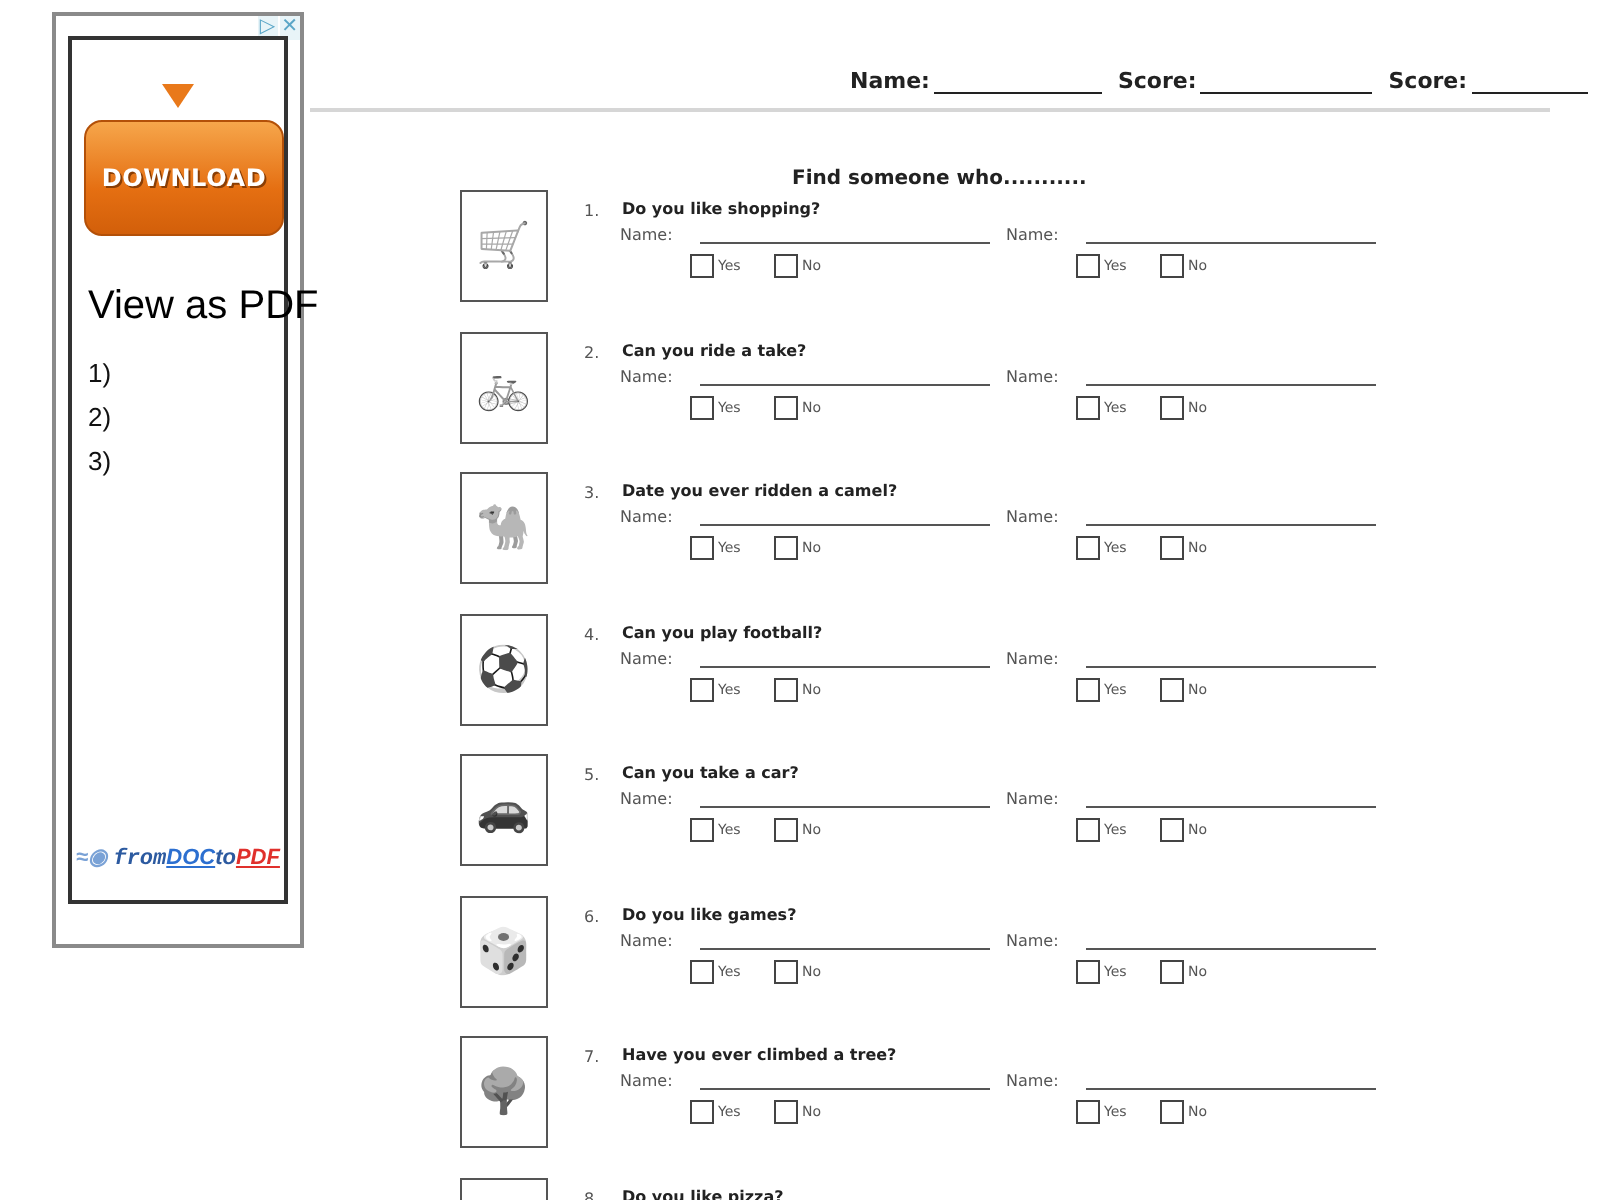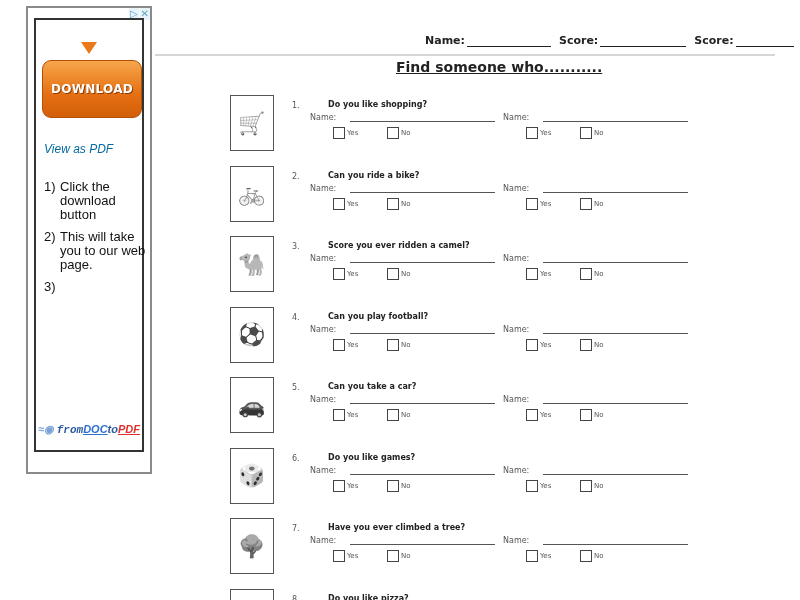--- a/index.html
+++ b/index.html
@@ -29,21 +29,21 @@
   .dl-btn {
     position:absolute; left:6px; top:40px; width:100px; height:58px;
     border-radius:9px; background:linear-gradient(#f6a64b, #e56f12 60%, #d25f0a);
     border:1px solid #b35008; box-sizing:border-box;
     display:flex; align-items:center; justify-content:center;
     color:#fff; font-family:"DejaVu Sans", sans-serif; font-weight:bold; font-size:12px;
     text-shadow:1px 1px 0 #8a3e05; letter-spacing:0.3px; cursor:pointer;
   }
   .ad-title {
     position:absolute; left:8px; top:122px; font-family:"Liberation Sans", sans-serif;
-    font-size:12px; color:#0369a1; white-space:nowrap;font-style:italic;
+    font-size:20px; color:#000000; white-space:nowrap;
   }
   .ad-steps {
     position:absolute; left:8px; top:160px; width:104px; margin:0; padding:0; list-style:none;
     font-family:"Liberation Sans", sans-serif; font-size:13px; line-height:14px; color:#111;
   }
   .ad-steps li { display:flex; margin-bottom:8px; }
   .ad-steps .num { width:16px; flex:none; }
   .ad-logo {
     position:absolute; left:0; right:0; bottom:14px; text-align:center;
     font-family:"Liberation Sans", sans-serif; font-style:italic; font-size:11px; font-weight:bold;
@@ -59,62 +59,60 @@
     position:absolute; top:34px; left:425px; display:flex; gap:8px;
     font-family:"DejaVu Sans", sans-serif; font-weight:bold; font-size:11px; color:#222;
   }
   .hfield { display:flex; align-items:flex-end; }
   .hline { display:inline-block; border-bottom:1.5px solid #222; height:11px; margin-left:2px; }
   .rule {
     position:absolute; top:54px; left:155px; width:620px; height:0;
     border-top:2px solid #d6d6d6;
   }
   .subtitle {
-    position:absolute; top:59px; left:396px; font-weight:bold; font-size:14px; color:#222;text-decoration:underline;
+    position:absolute; top:84px; left:396px; font-weight:bold; font-size:10px; color:#222;
   }
   .q {
     position:absolute; left:230px; width:470px; height:58px;
   }
   .q .pic {
     position:absolute; left:0; top:0; width:44px; height:56px;
     border:1.5px solid #555; box-sizing:border-box; background:#fff;
     display:flex; align-items:center; justify-content:center; overflow:hidden;
   }
   .q .num { position:absolute; left:62px; top:6px; font-size:8px; color:#555; }
-  .q .text { position:absolute; left:98px; top:5px; font-size:8px; font-weight:bold; color:#222; white-space:nowrap; }
+  .q .text { position:absolute; left:81px; top:5px; font-size:8px; font-weight:bold; color:#222; white-space:nowrap; }
   .q .col { position:absolute; top:18px; width:190px; height:32px; }
   .q .col.c1 { left:80px; }
   .q .col.c2 { left:273px; }
   .q .nlabel { position:absolute; left:0; top:0; font-size:8px; color:#555; }
   .q .nline { position:absolute; left:40px; top:8px; width:145px; border-top:1.5px solid #555; }
   .q .opt { position:absolute; top:14px; display:flex; align-items:center; gap:2px; font-size:7px; color:#555; }
-  .q .opt.yes { left:0;padding-left:23px; }
+  .q .opt.yes { left:12px;padding-left:23px; }
   .q .opt.no { left:36px;padding-left:41px; }
   .q .box { width:12px; height:12px; border:1px solid #444; box-sizing:border-box; background:#fff; cursor:pointer; }
 </style>
 </head>
 <body>
 
 <div class="ad">
   <div class="ad-choices">
     <span>▷</span>
     <span>✕</span>
   </div>
   <div class="ad-inner">
     <div class="ad-arrow"></div>
     <div class="dl-btn">DOWNLOAD</div>
     <div class="ad-title">View as PDF</div>
     <ul class="ad-steps">
       <li>
           <span class="num">1)</span>
-          <span>Click the download button</span>
         </li>
       <li>
           <span class="num">2)</span>
-          <span>This will take you to our web page.</span>
         </li>
       <li>
           <span class="num">3)</span>
         </li>
     </ul>
     <div class="ad-logo">
       <span class="swoosh">≈◉ </span><span class="from">from</span><span class="doc">DOC</span><span class="to">to</span><span class="pdf">PDF</span>
     </div>
   </div>
 </div>
@@ -162,21 +160,21 @@
         </div>
       <div class="opt no">
           <span class="box"></span>
           <span class="lbl no-lbl">No</span>
         </div>
     </div>
   </div>
     <div class="q" style="top: 165.5px;">
     <div class="pic" style="font-size: 22px; filter: grayscale(1);">🚲</div>
     <div class="num">2.</div>
-    <div class="text">Can you ride a bike?</div>
+    <div class="text">Can you ride a take?</div>
     <div class="col c1">
       <div class="nlabel">Name:</div>
       <div class="nline"></div>
       <div class="opt yes">
           <span class="box"></span>
           <span class="lbl yes-lbl">Yes</span>
         </div>
       <div class="opt no">
           <span class="box"></span>
           <span class="lbl no-lbl">No</span>
@@ -191,21 +189,21 @@
         </div>
       <div class="opt no">
           <span class="box"></span>
           <span class="lbl no-lbl">No</span>
         </div>
     </div>
   </div>
     <div class="q" style="top: 236px;">
     <div class="pic" style="font-size: 22px; filter: grayscale(1);">🐪</div>
     <div class="num">3.</div>
-    <div class="text">Score you ever ridden a camel?</div>
+    <div class="text">Date you ever ridden a camel?</div>
     <div class="col c1">
       <div class="nlabel">Name:</div>
       <div class="nline"></div>
       <div class="opt yes">
           <span class="box"></span>
           <span class="lbl yes-lbl">Yes</span>
         </div>
       <div class="opt no">
           <span class="box"></span>
           <span class="lbl no-lbl">No</span>

